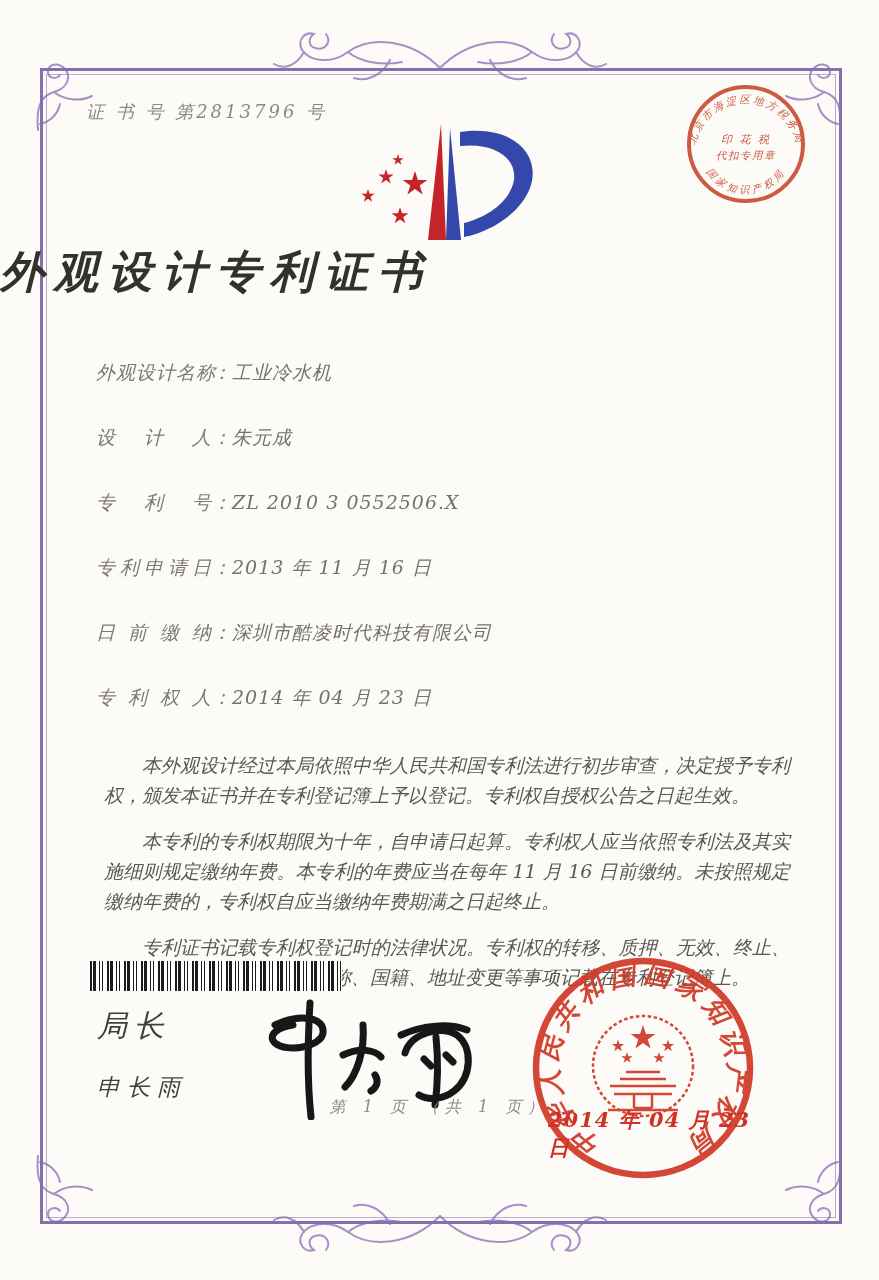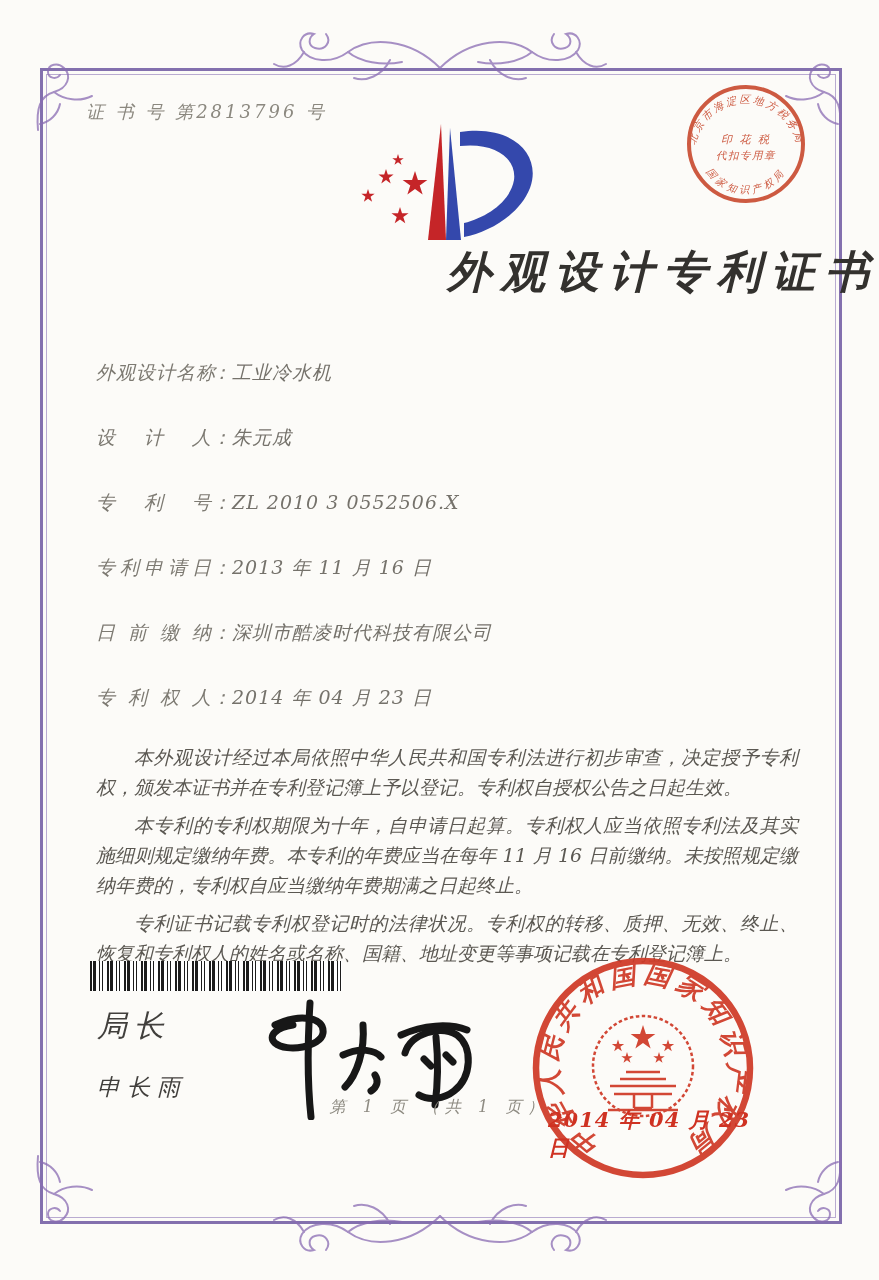--- a/index.html
+++ b/index.html
@@ -5,29 +5,29 @@
   html,body{margin:0;padding:0;}
   body{background:#e8e6e2;font-family:"DejaVu Serif","Liberation Serif",serif;}
   .page{position:relative;width:879px;height:1280px;margin:0 auto;background:#fcfbf8;overflow:hidden;font-style:italic;}
   
   .frame{position:absolute;left:40px;top:68px;width:796px;height:1150px;border:3px solid rgba(104,80,158,.82);}
   .frame::before{content:"";position:absolute;inset:3px;border:1px solid rgba(118,92,170,.5);}
   .orn{position:absolute;stroke:#8a6cb3;fill:none;stroke-width:2;opacity:.75;stroke-linecap:round;}
   
   .certno{position:absolute;left:86px;top:100px;font-size:18px;letter-spacing:3px;color:#8b887f;}
   .logo{position:absolute;left:342px;top:122px;}
-  .title{position:absolute;left:0;top:243px;width:100%;text-align:right;font-size:44px;font-weight:bold;letter-spacing:10px;color:#33312e;}
+  .title{position:absolute;left:0;top:243px;width:100%;text-align:left;font-size:44px;font-weight:bold;letter-spacing:10px;color:#33312e;}
   
   .fields{position:absolute;left:96px;top:360px;display:flex;flex-direction:column;gap:41px;}
   .frow{height:24px;font-size:19px;color:#7d7a72;letter-spacing:1px;white-space:nowrap;}
   .flabel{display:inline-block;width:116px;text-align:justify;text-align-last:justify;}
   .fvalue{color:#75726b;}
   
   .bodytxt{position:absolute;left:88px;top:734px;width:718px;font-size:19px;line-height:30px;color:#5b5852;text-align:justify;}
-  .bodytxt p{margin:8px;text-indent:2em;}
+  .bodytxt p{margin:16px;text-indent:2em;}
   
   .barcode{position:absolute;left:90px;top:961px;width:252px;height:30px;
     background:repeating-linear-gradient(90deg,#1c1c1c 0,#1c1c1c 2px,#fff 2px,#fff 3px,#1c1c1c 3px,#1c1c1c 6px,#fff 6px,#fff 9px,#1c1c1c 9px,#1c1c1c 10px,#fff 10px,#fff 12px,#1c1c1c 12px,#1c1c1c 13px,#fff 13px,#fff 17px);}
   
   .dir-title{position:absolute;left:97px;top:1006px;font-size:30px;letter-spacing:7px;color:#413f3c;}
   .dir-name{position:absolute;left:97px;top:1072px;font-size:23px;letter-spacing:7px;color:#413f3c;}
   .signature{position:absolute;left:205px;top:995px;}
   
   .office-seal{position:absolute;left:522px;top:948px;opacity:.93;}
   .seal-date{position:absolute;left:548px;top:1106px;width:220px;font-size:21px;letter-spacing:1px;color:#cf3222;font-weight:bold;}

